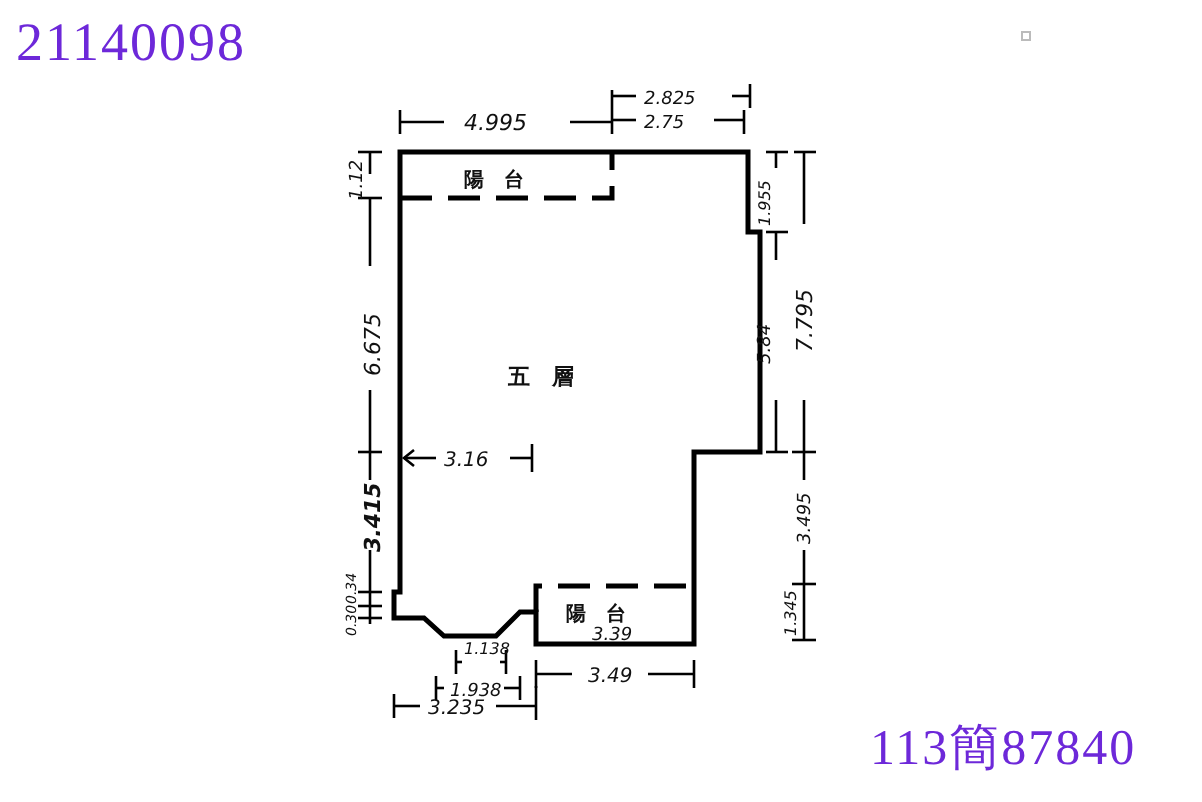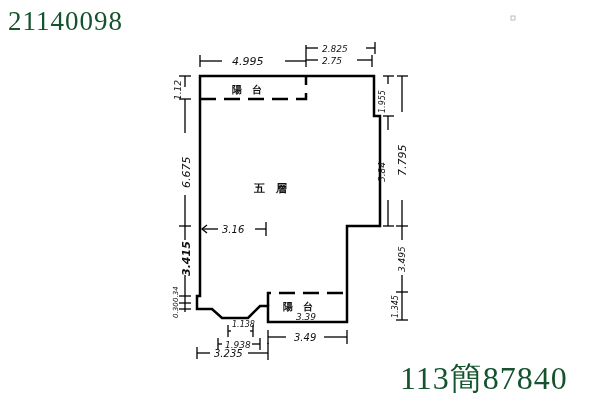--- a/index.html
+++ b/index.html
@@ -1,19 +1,19 @@
 <!DOCTYPE html>
 <html><head>
 <meta charset="utf-8">
 <style>
   html, body { margin:0; padding:0; background:#ffffff; }
   body { width:601px; height:401px; position:relative; overflow:hidden; font-family:"DejaVu Serif", serif; }
-  .code { position:absolute; font-family:"Liberation Serif","DejaVu Serif", serif; color:#14532d; }
+  .code { position:absolute; font-family:"Liberation Serif","DejaVu Serif", serif; color:#6d28d9; }
   #top-code { left:8px; top:6px; font-size:27px; letter-spacing:1px; }
-  #bottom-code { left:400px; top:357px; font-size:32px; letter-spacing:1px; }
+  #bottom-code { left:435px; top:357px; font-size:25px; letter-spacing:1px; }
   svg { position:absolute; left:0; top:0; }
   .dim { font-family:"DejaVu Sans", sans-serif; font-style:italic; fill:#111; }
   .room { font-family:"DejaVu Sans", sans-serif; font-weight:bold; fill:#111; }
 </style>
 </head>
 <body>
 
 <div id="top-code" class="code">21140098</div>
 <div id="bottom-code" class="code">113簡87840</div>
 

